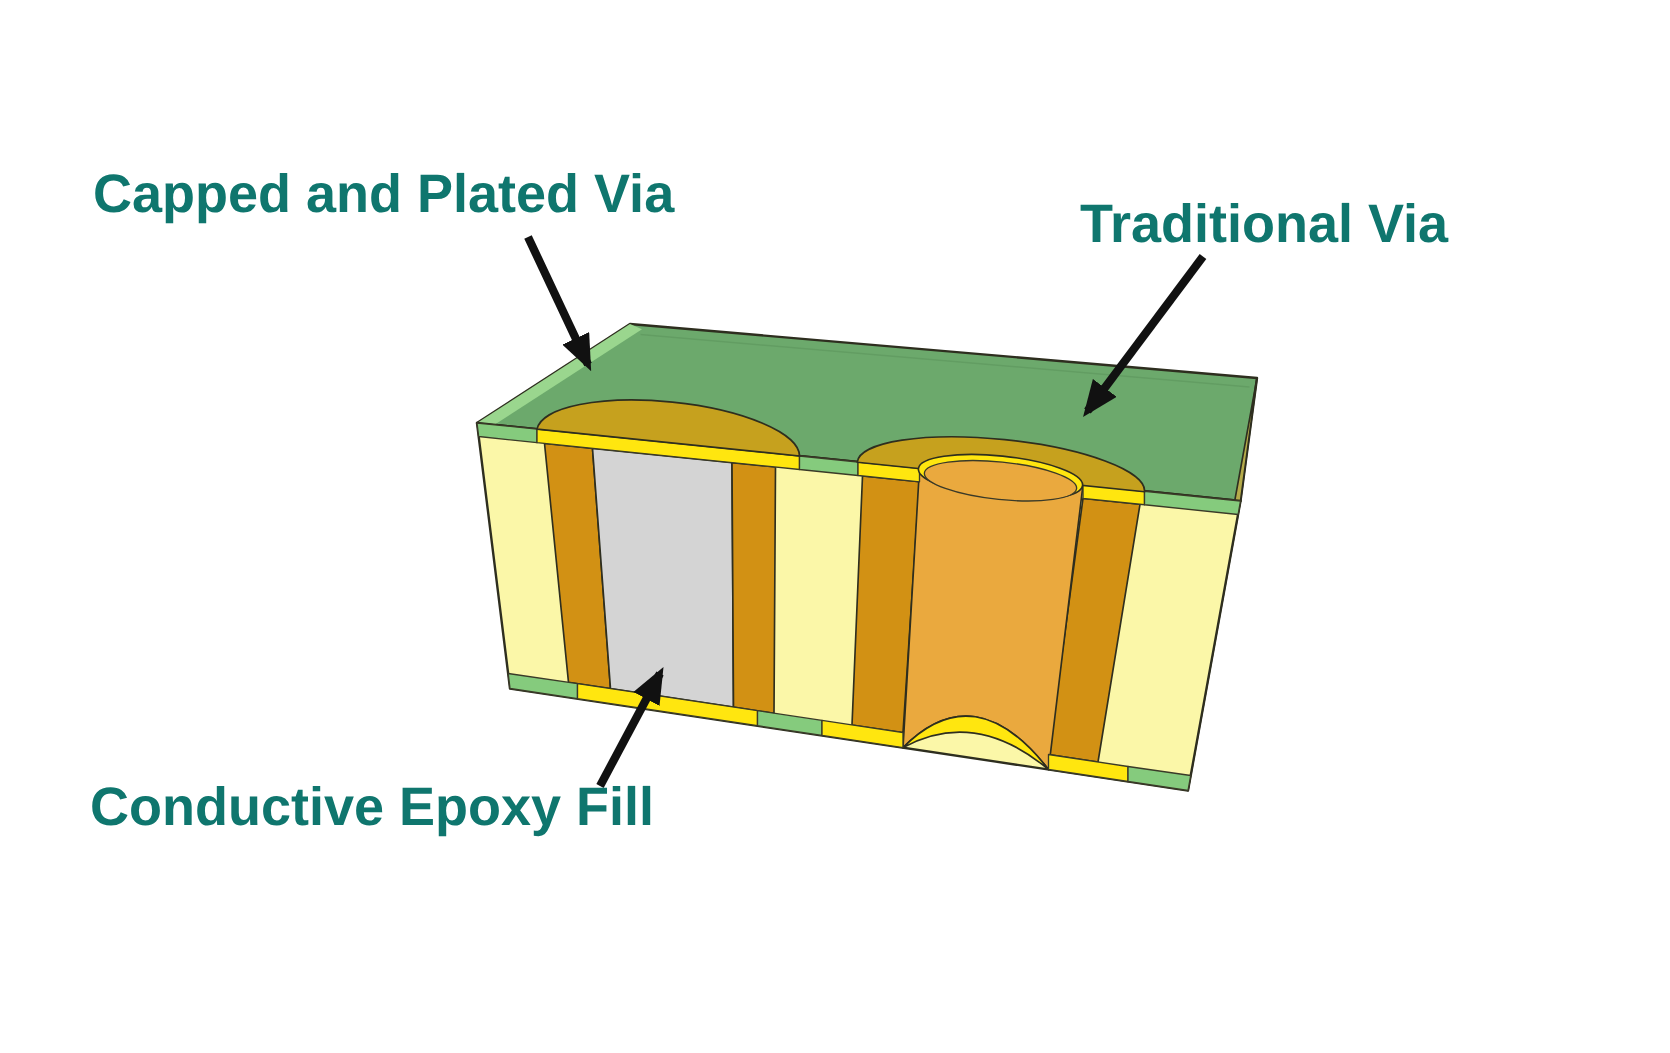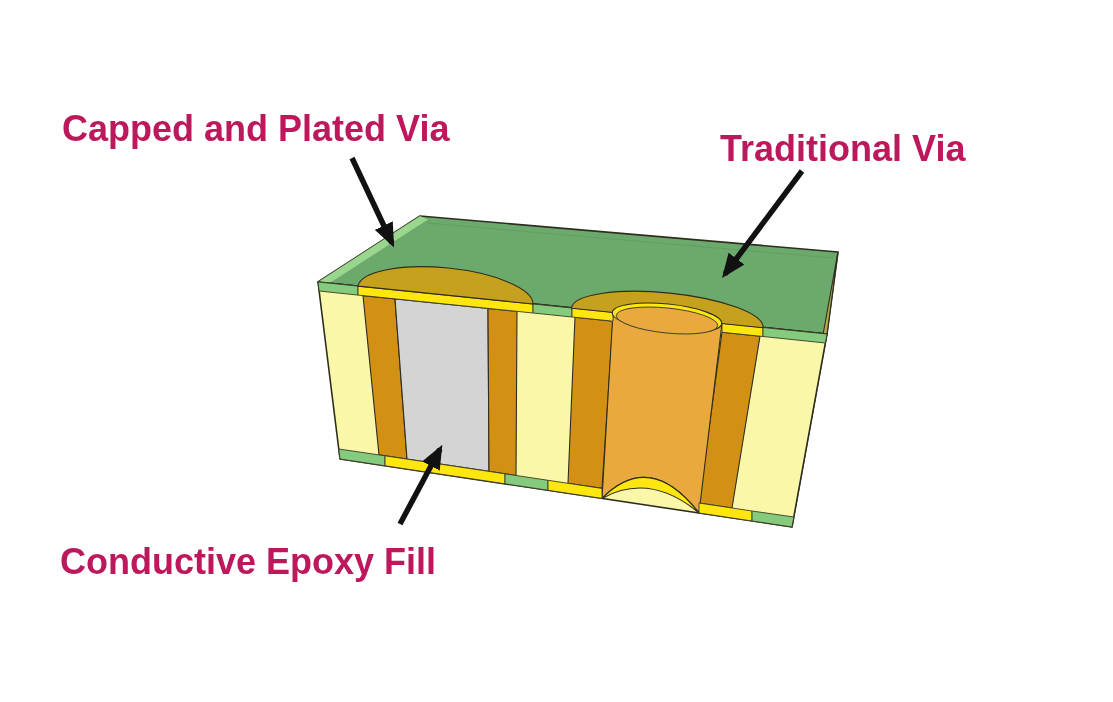--- a/index.html
+++ b/index.html
@@ -9,21 +9,21 @@
   }
   #stage{position:absolute;left:0;top:0;width:1113px;height:702px;}
   svg{display:block;}
   .ol{stroke:#2e2e1f;stroke-width:1.1;stroke-linejoin:round;}
   .ol2{stroke:#2e2e1f;stroke-width:1.6;stroke-linejoin:round;}
   .thin{stroke:#3a3a28;stroke-width:0.9;stroke-linejoin:round;}
   .arrow-line{stroke-width:5.5;stroke-linecap:butt;fill:none;}
   .diagram-label{
     position:absolute;
     font-weight:bold;font-size:36px;line-height:1.05;
-    color:#be185d;white-space:nowrap;letter-spacing:0px;
+    color:#0f766e;white-space:nowrap;letter-spacing:0px;
   }
 </style>
 </head>
 <body>
 
 <div id="stage">
   <svg width="1113" height="702" viewBox="0 0 1113 702">
     <defs>
       <marker id="ah" markerUnits="strokeWidth" markerWidth="4.4" markerHeight="3.6" refX="3.5" refY="1.8" orient="auto">
         <path d="M0,0 L4.4,1.8 L0,3.6 Z" fill="#111111"></path>
@@ -68,14 +68,14 @@
     <ellipse cx="667" cy="318" rx="55" ry="14" transform="rotate(5.84 667 318)" class="ol" fill="#FFE60F"></ellipse>
     <ellipse cx="667" cy="320.5" rx="51" ry="12.5" transform="rotate(5.84 667 320.5)" class="thin" fill="#EAA93E"></ellipse>
 
     <line x1="352" y1="158" x2="392" y2="243" class="arrow-line" marker-end="url(#ah)" stroke="#111111"></line>
     <line x1="802" y1="171" x2="725" y2="274" class="arrow-line" marker-end="url(#ah)" stroke="#111111"></line>
     <line x1="400" y1="524" x2="440" y2="449" class="arrow-line" marker-end="url(#ah)" stroke="#111111"></line>
   </svg>
 
   <div class="diagram-label" style="left:62px;top:110px;">Capped and Plated Via</div>
   <div class="diagram-label" style="left:720px;top:130px;">Traditional Via</div>
-  <div class="diagram-label" style="left:60px;top:543px;">Conductive Epoxy Fill</div>
+  <div class="diagram-label" style="left:60px;top:519px;">Conductive Epoxy Fill</div>
 </div>
 
 </body></html>

